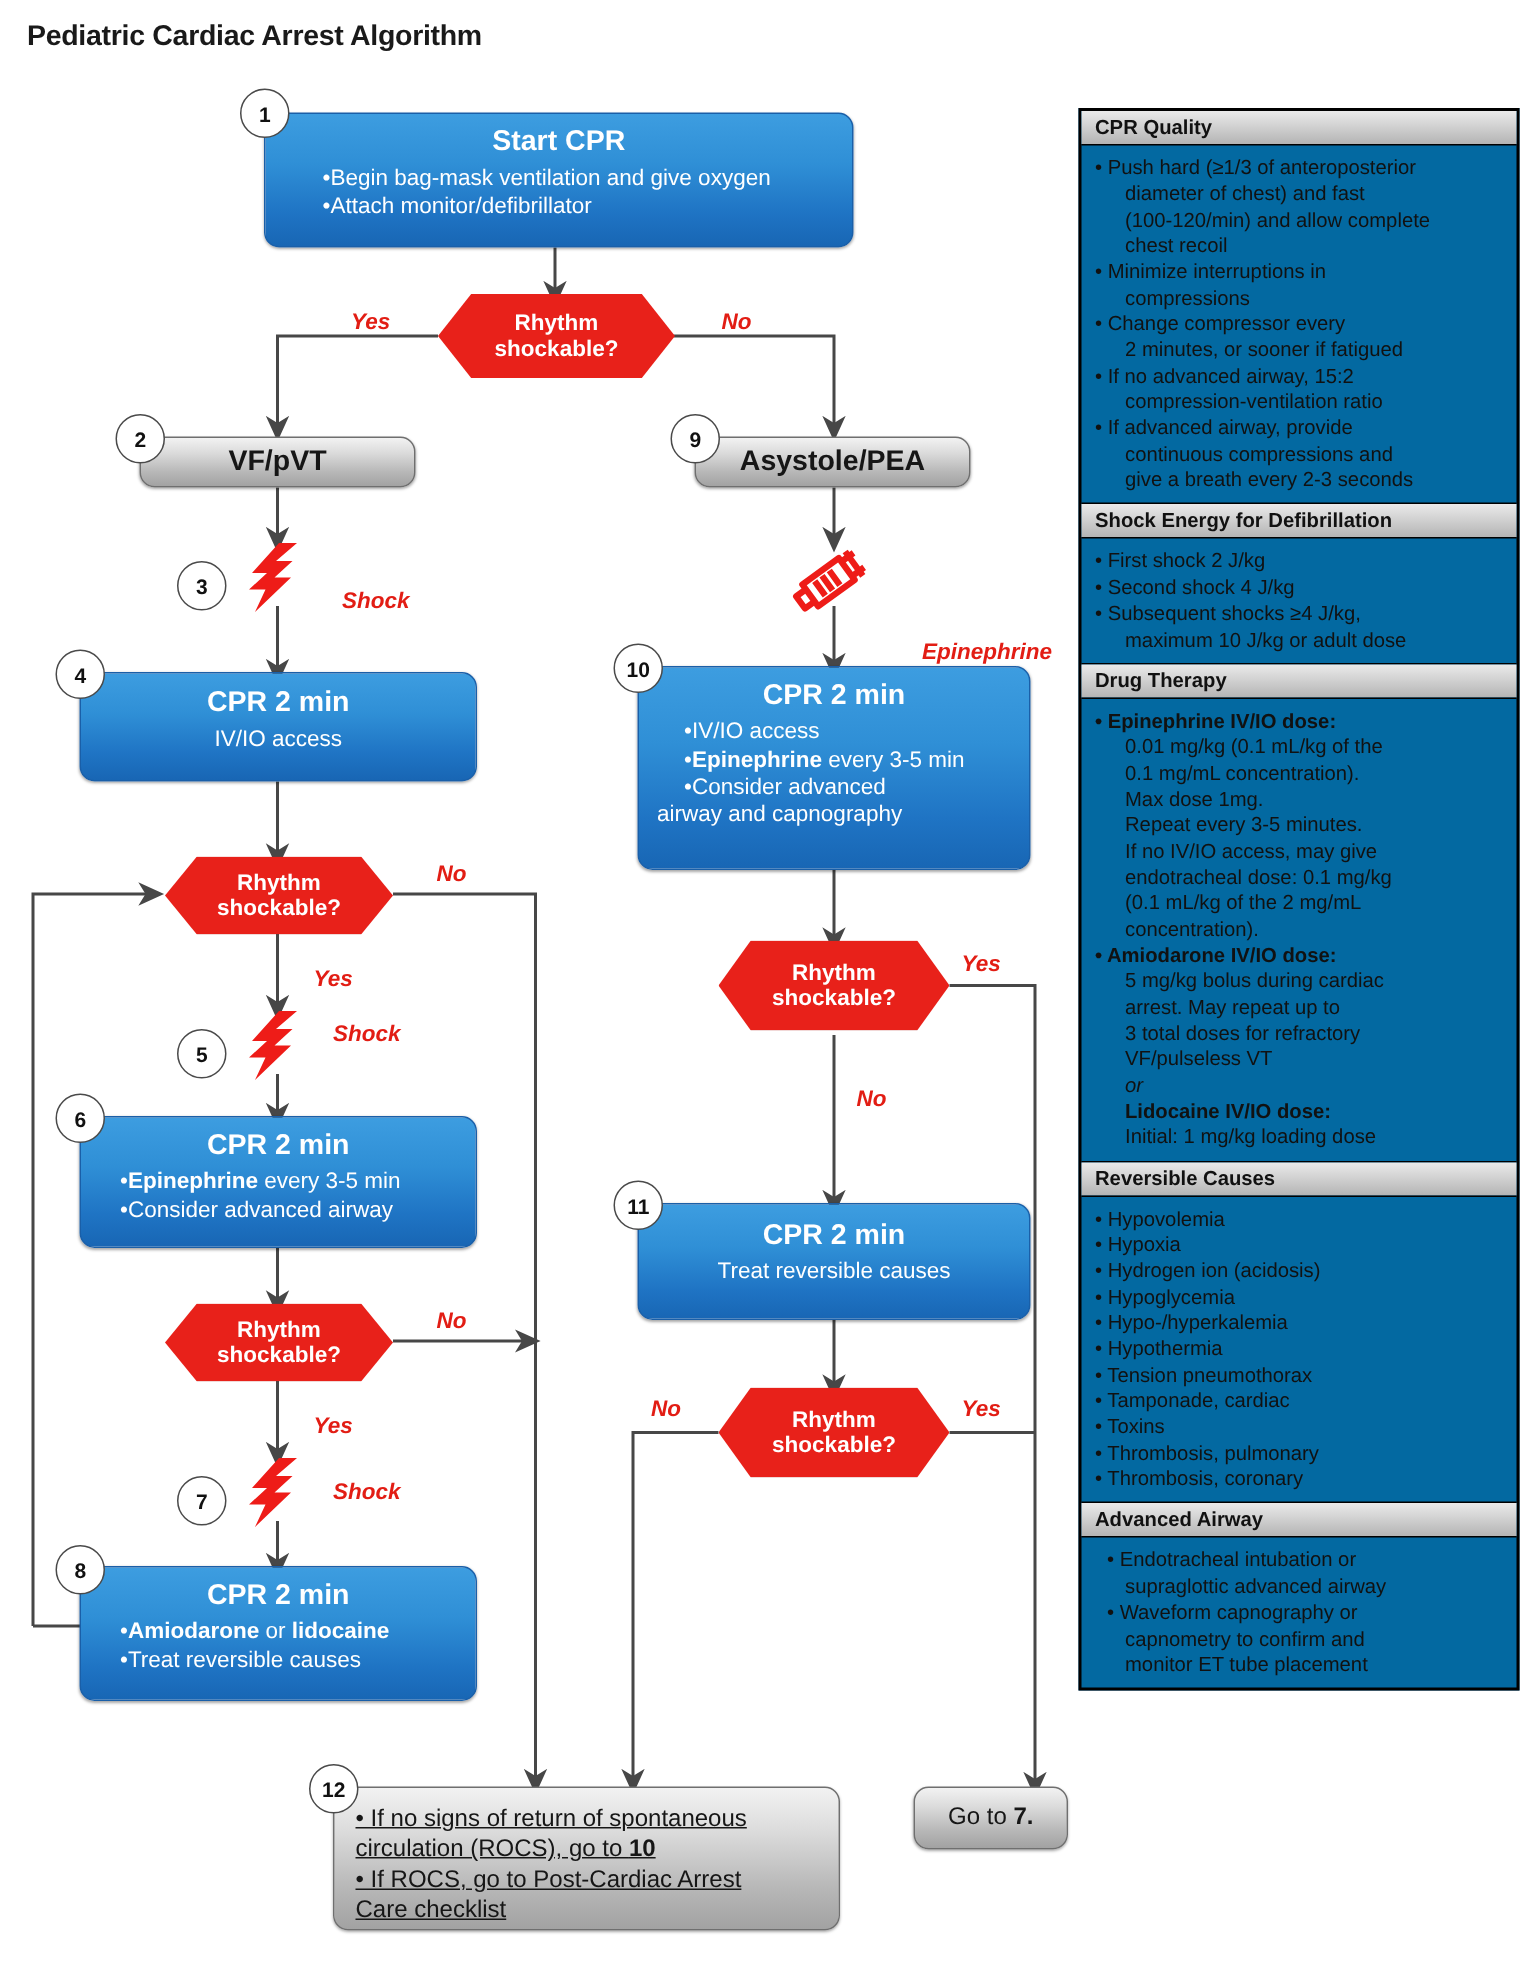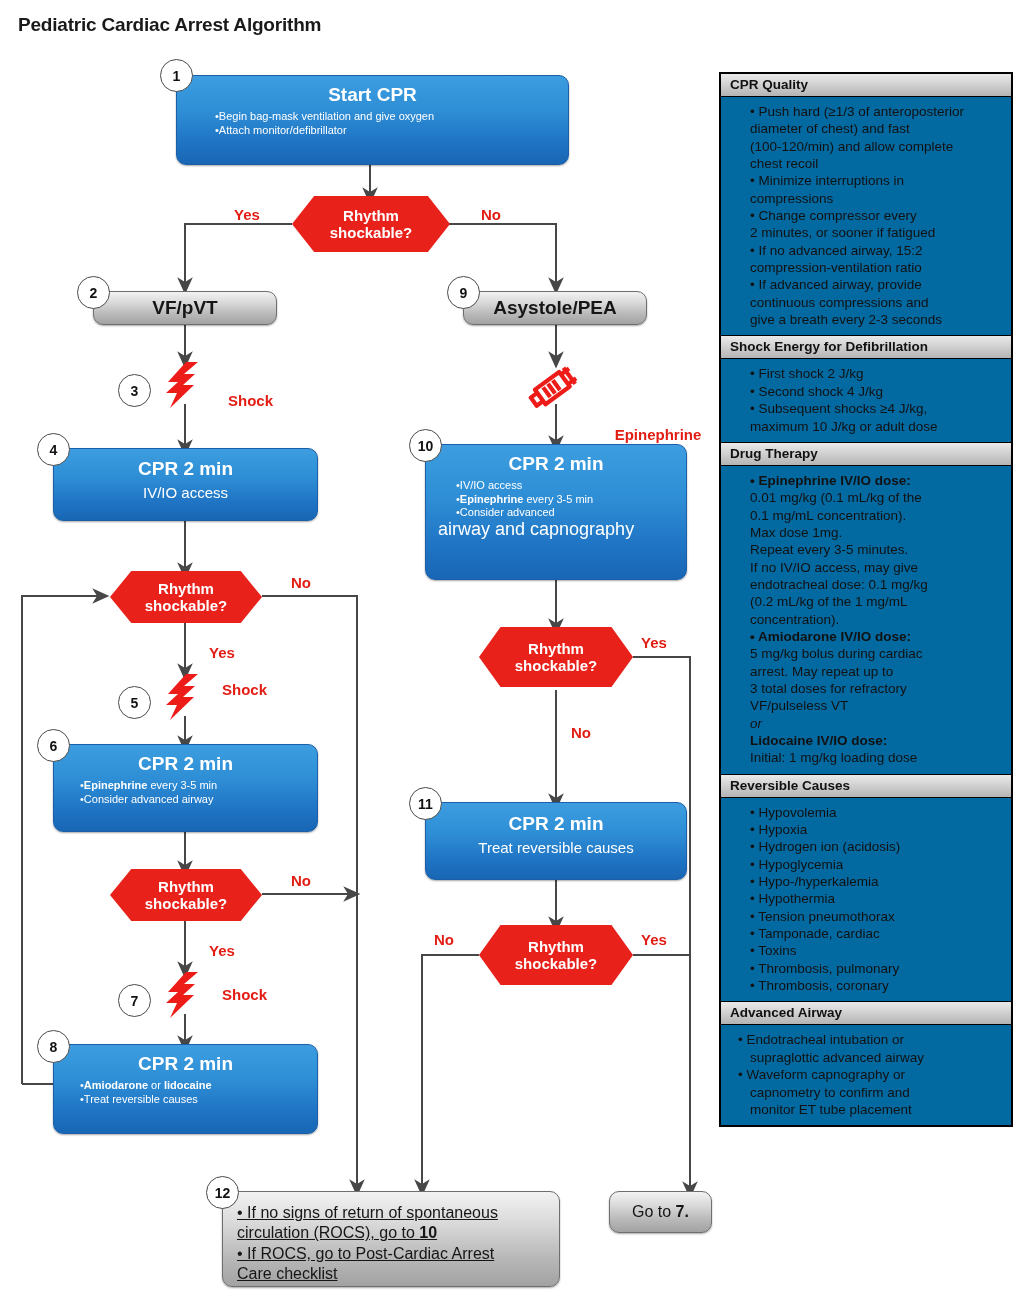--- a/index.html
+++ b/index.html
@@ -20,51 +20,51 @@
     box-shadow:0 1px 2px rgba(0,0,0,.35);
   }
   .gray{
     background:linear-gradient(180deg,#f2f2f2 0%,#dcdcdc 30%,#b8b8b8 70%,#a2a2a2 100%);
     border:1px solid #6f6f6f;color:#161616;
     box-shadow:0 1px 2px rgba(0,0,0,.35);
   }
   .node .ttl{font-weight:bold;font-size:19px;text-align:center;line-height:1.12;}
   .node .sub{font-size:15px;text-align:center;line-height:1.2;}
   .node ul{margin:0;padding:0;list-style:none;}
-  .node li{font-size:11px;line-height:1.22;text-indent:-9px;padding-left:9px;}
+  .node li{font-size:15px;line-height:1.22;text-indent:-9px;padding-left:9px;}
   .node li:before{content:"\2022 ";}
   .b{font-weight:bold;}
 
   
   .hex{position:absolute;display:flex;align-items:center;justify-content:center;
        background:#e8211a;color:#fff;font-weight:bold;font-size:15px;text-align:center;
        line-height:1.15;
        clip-path:polygon(14% 0%,86% 0%,100% 50%,86% 100%,14% 100%,0% 50%);
        filter:drop-shadow(0 1px 1px rgba(0,0,0,.4));}
 
   
   .numc{position:absolute;width:31px;height:31px;border-radius:50%;
      background:#fff;border:1.4px solid #4a4a4a;
      display:flex;align-items:center;justify-content:center;
      font-size:14px;font-weight:bold;color:#111;z-index:6;}
 
   
-  .rl{position:absolute;color:#e21d14;font-weight:bold;font-size:15px;white-space:pre;}
+  .rl{position:absolute;color:#e21d14;font-weight:bold;font-size:15px;white-space:pre;font-style:italic;}
   .rl.ctr{text-align:center;}
 
   
   #sidebar{position:absolute;left:719px;top:72px;width:294px;
      border:2px solid #000;background:#0369a1;box-sizing:border-box;}
   .panel{border-bottom:1px solid #000;}
   .panel:last-child{border-bottom:none;}
   .phead{background:linear-gradient(180deg,#eaeaea 0%,#d2d2d2 45%,#b4b4b4 100%);
      border-bottom:1px solid #000;padding:3px 9px 4px 9px;
      font-weight:bold;font-size:13.5px;color:#111;}
   .pbody{padding:6px 9px 7px 9px;font-size:13.5px;line-height:1.285;color:#111;}
-  .pbody .row{text-indent:-8px;padding-left:8px;margin-left:20px;}
+  .pbody .row{text-indent:-8px;padding-left:8px;}
   .pbody .cont{text-indent:0;padding-left:0;margin-left:20px;}
   .pbody .ind{padding-left:9px;text-indent:-8px;}
 </style>
 </head>
 <body>
 
 <div id="canvas">
 
   <div class="page-title">Pediatric Cardiac Arrest Algorithm</div>
 
@@ -180,21 +180,21 @@
   </div>
 
   <div class="numc" style="left:409px;top:429px;">10</div>
   <div class="node blue" style="left:425px;top:444px;width:262px;height:136px;padding:8px 12px 0 12px;">
     <div class="ttl">CPR 2 min</div>
     <ul style="margin-top:5px;padding-left:18px;">
       <li><span>IV/IO access</span></li>
       <li><span class="b">Epinephrine</span><span> every 3-5 min</span></li>
       <li><span>Consider advanced</span></li>
     </ul>
-    <div style="font-size:18px;line-height:1.22;padding-left:0;">airway and capnography</div>
+    <div style="font-size:15px;line-height:1.22;padding-left:0;">airway and capnography</div>
   </div>
 
   <div class="hex" style="left:110px;top:571px;width:152px;height:52px;">
     <div>
       <div>Rhythm</div>
       <div>shockable?</div>
     </div>
   </div>
   <div class="rl" style="left:291px;top:574px;">No</div>
   <div class="rl" style="left:209px;top:644px;">Yes</div>
@@ -308,21 +308,21 @@
         <div class="panel">
           <div class="phead">Drug Therapy</div>
           <div class="pbody">
             <div class="row" style="font-weight: bold;">• Epinephrine IV/IO dose:</div>
             <div class="cont">0.01 mg/kg (0.1 mL/kg of the</div>
             <div class="cont">0.1 mg/mL concentration).</div>
             <div class="cont">Max dose 1mg.</div>
             <div class="cont">Repeat every 3-5 minutes.</div>
             <div class="cont">If no IV/IO access, may give</div>
             <div class="cont">endotracheal dose: 0.1 mg/kg</div>
-            <div class="cont">(0.2 mL/kg of the 1 mg/mL</div>
+            <div class="cont">(0.1 mL/kg of the 2 mg/mL</div>
             <div class="cont">concentration).</div>
             <div class="row" style="font-weight: bold;">• Amiodarone IV/IO dose:</div>
             <div class="cont">5 mg/kg bolus during cardiac</div>
             <div class="cont">arrest. May repeat up to</div>
             <div class="cont">3 total doses for refractory</div>
             <div class="cont">VF/pulseless VT</div>
             <div class="cont" style="font-style: italic;">or</div>
             <div class="cont" style="font-weight: bold;">Lidocaine IV/IO dose:</div>
             <div class="cont">Initial: 1 mg/kg loading dose</div>
           </div>

